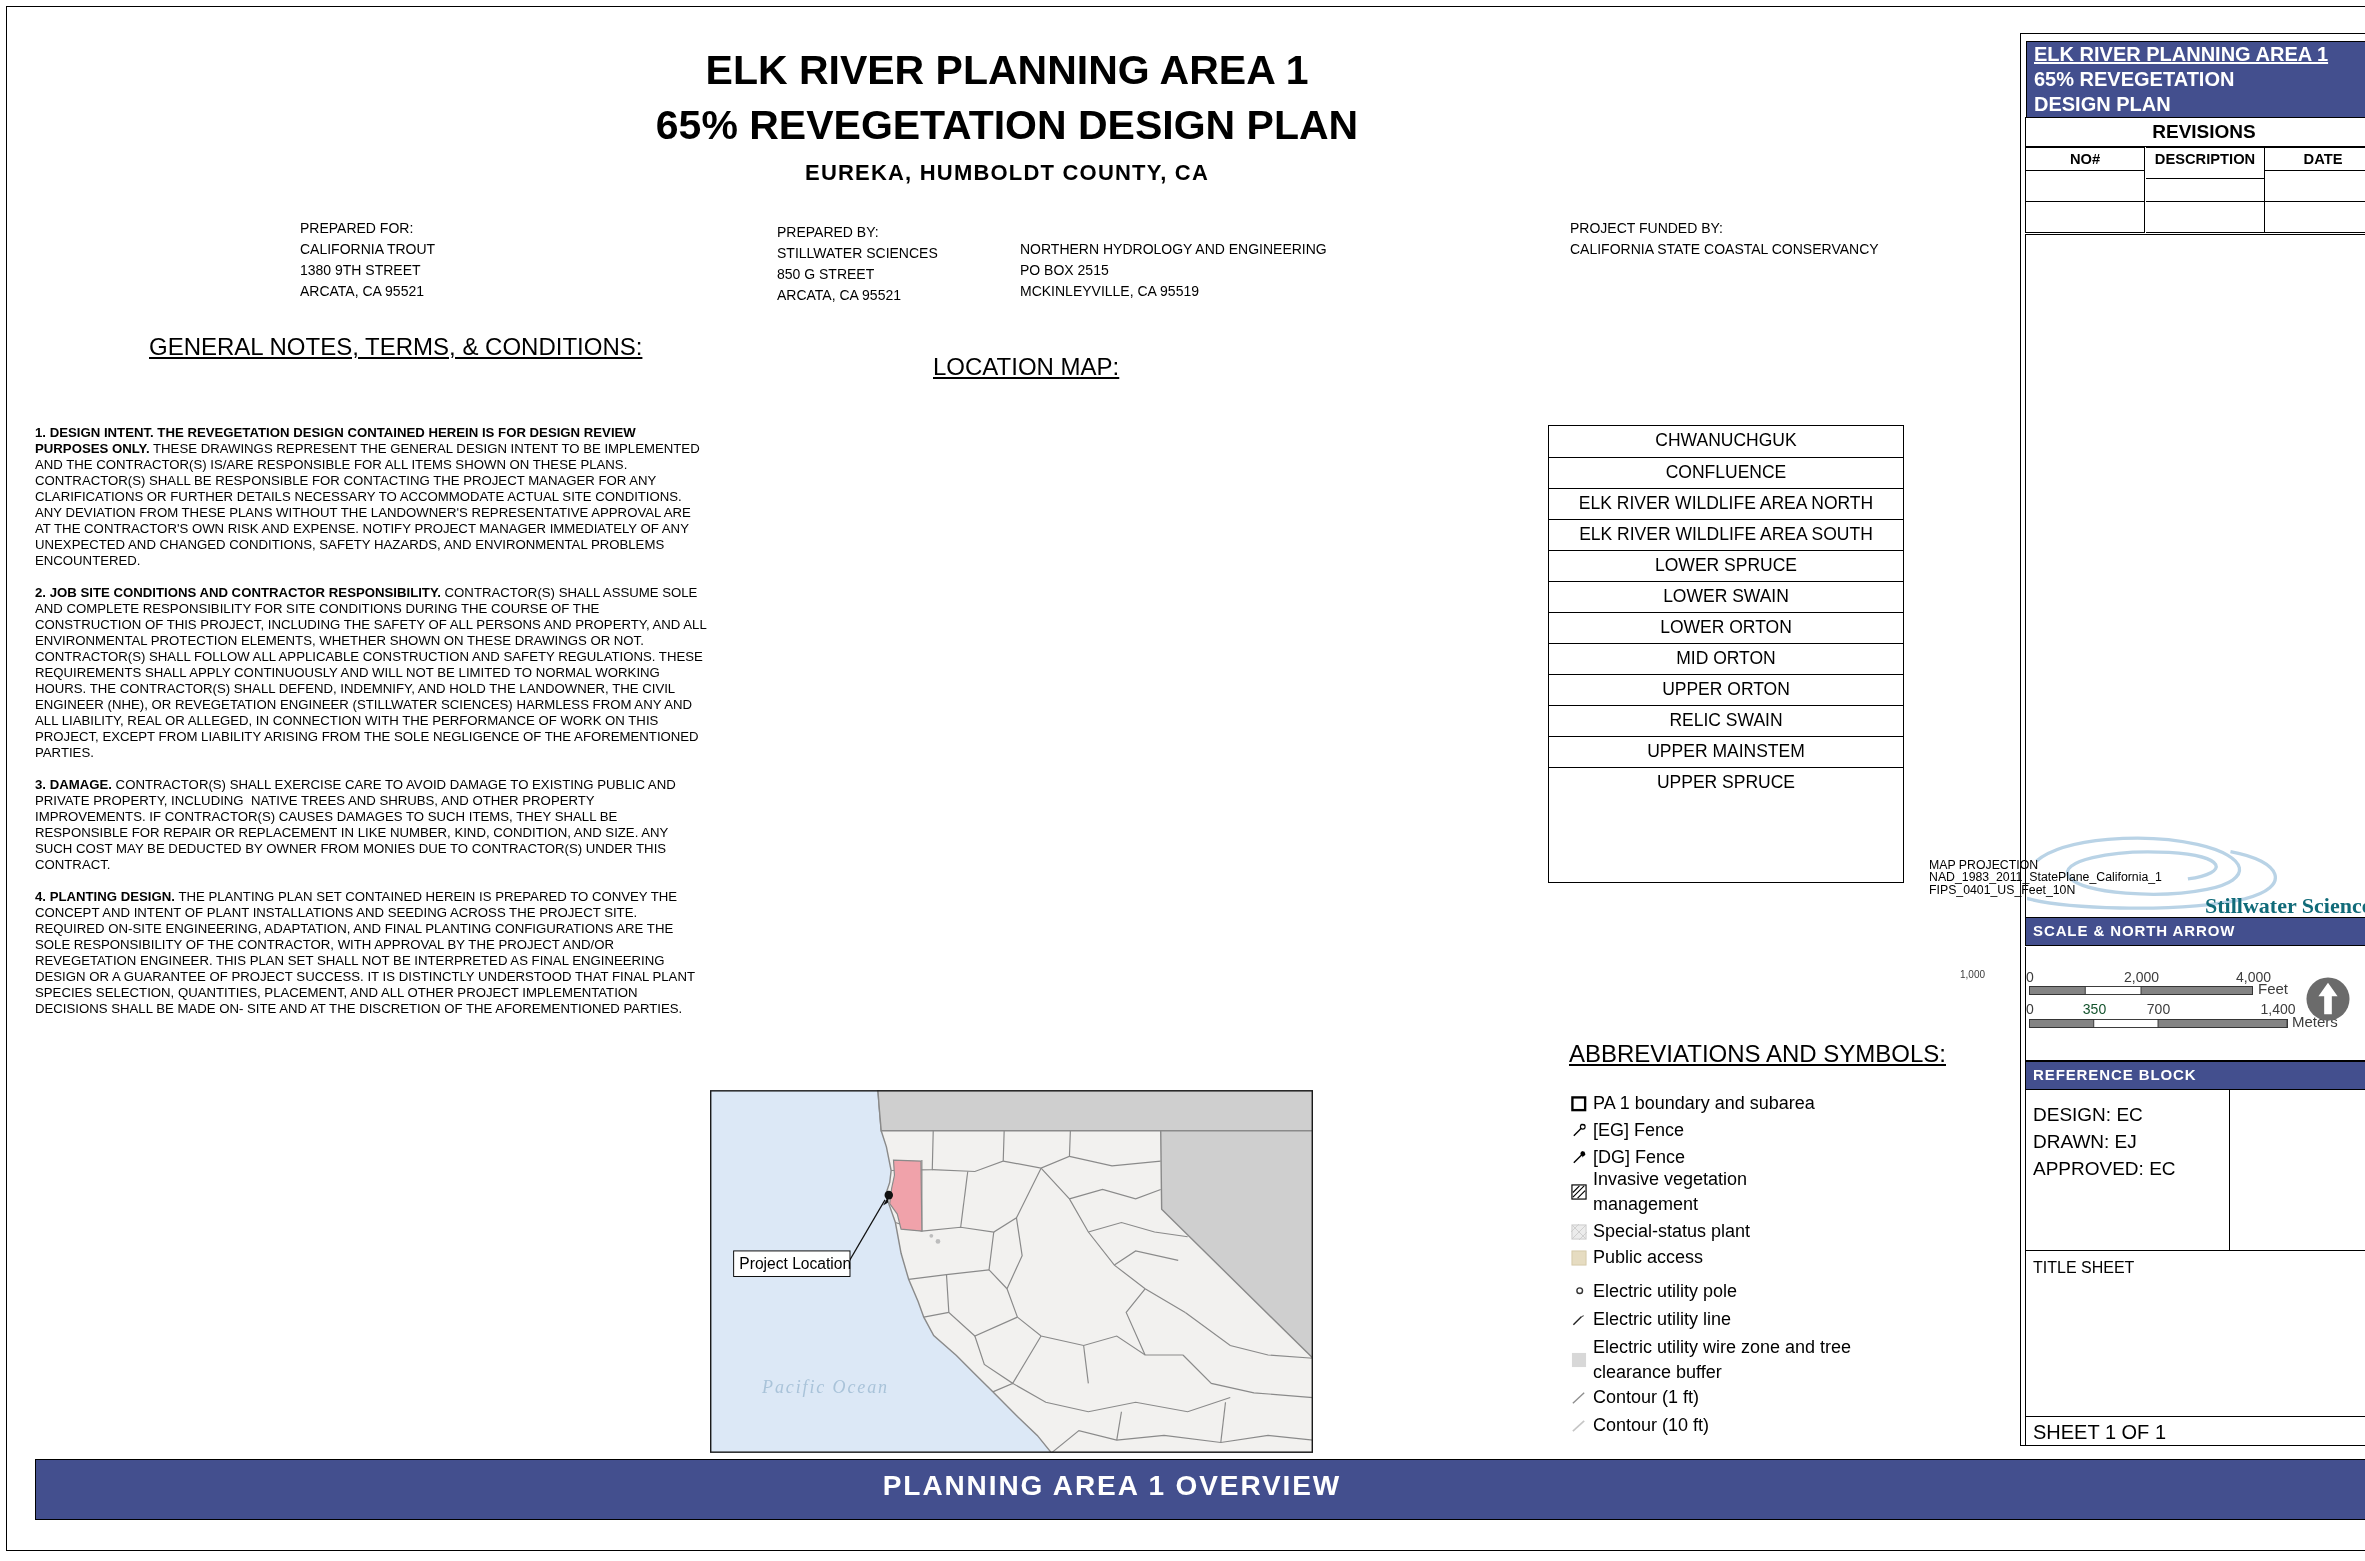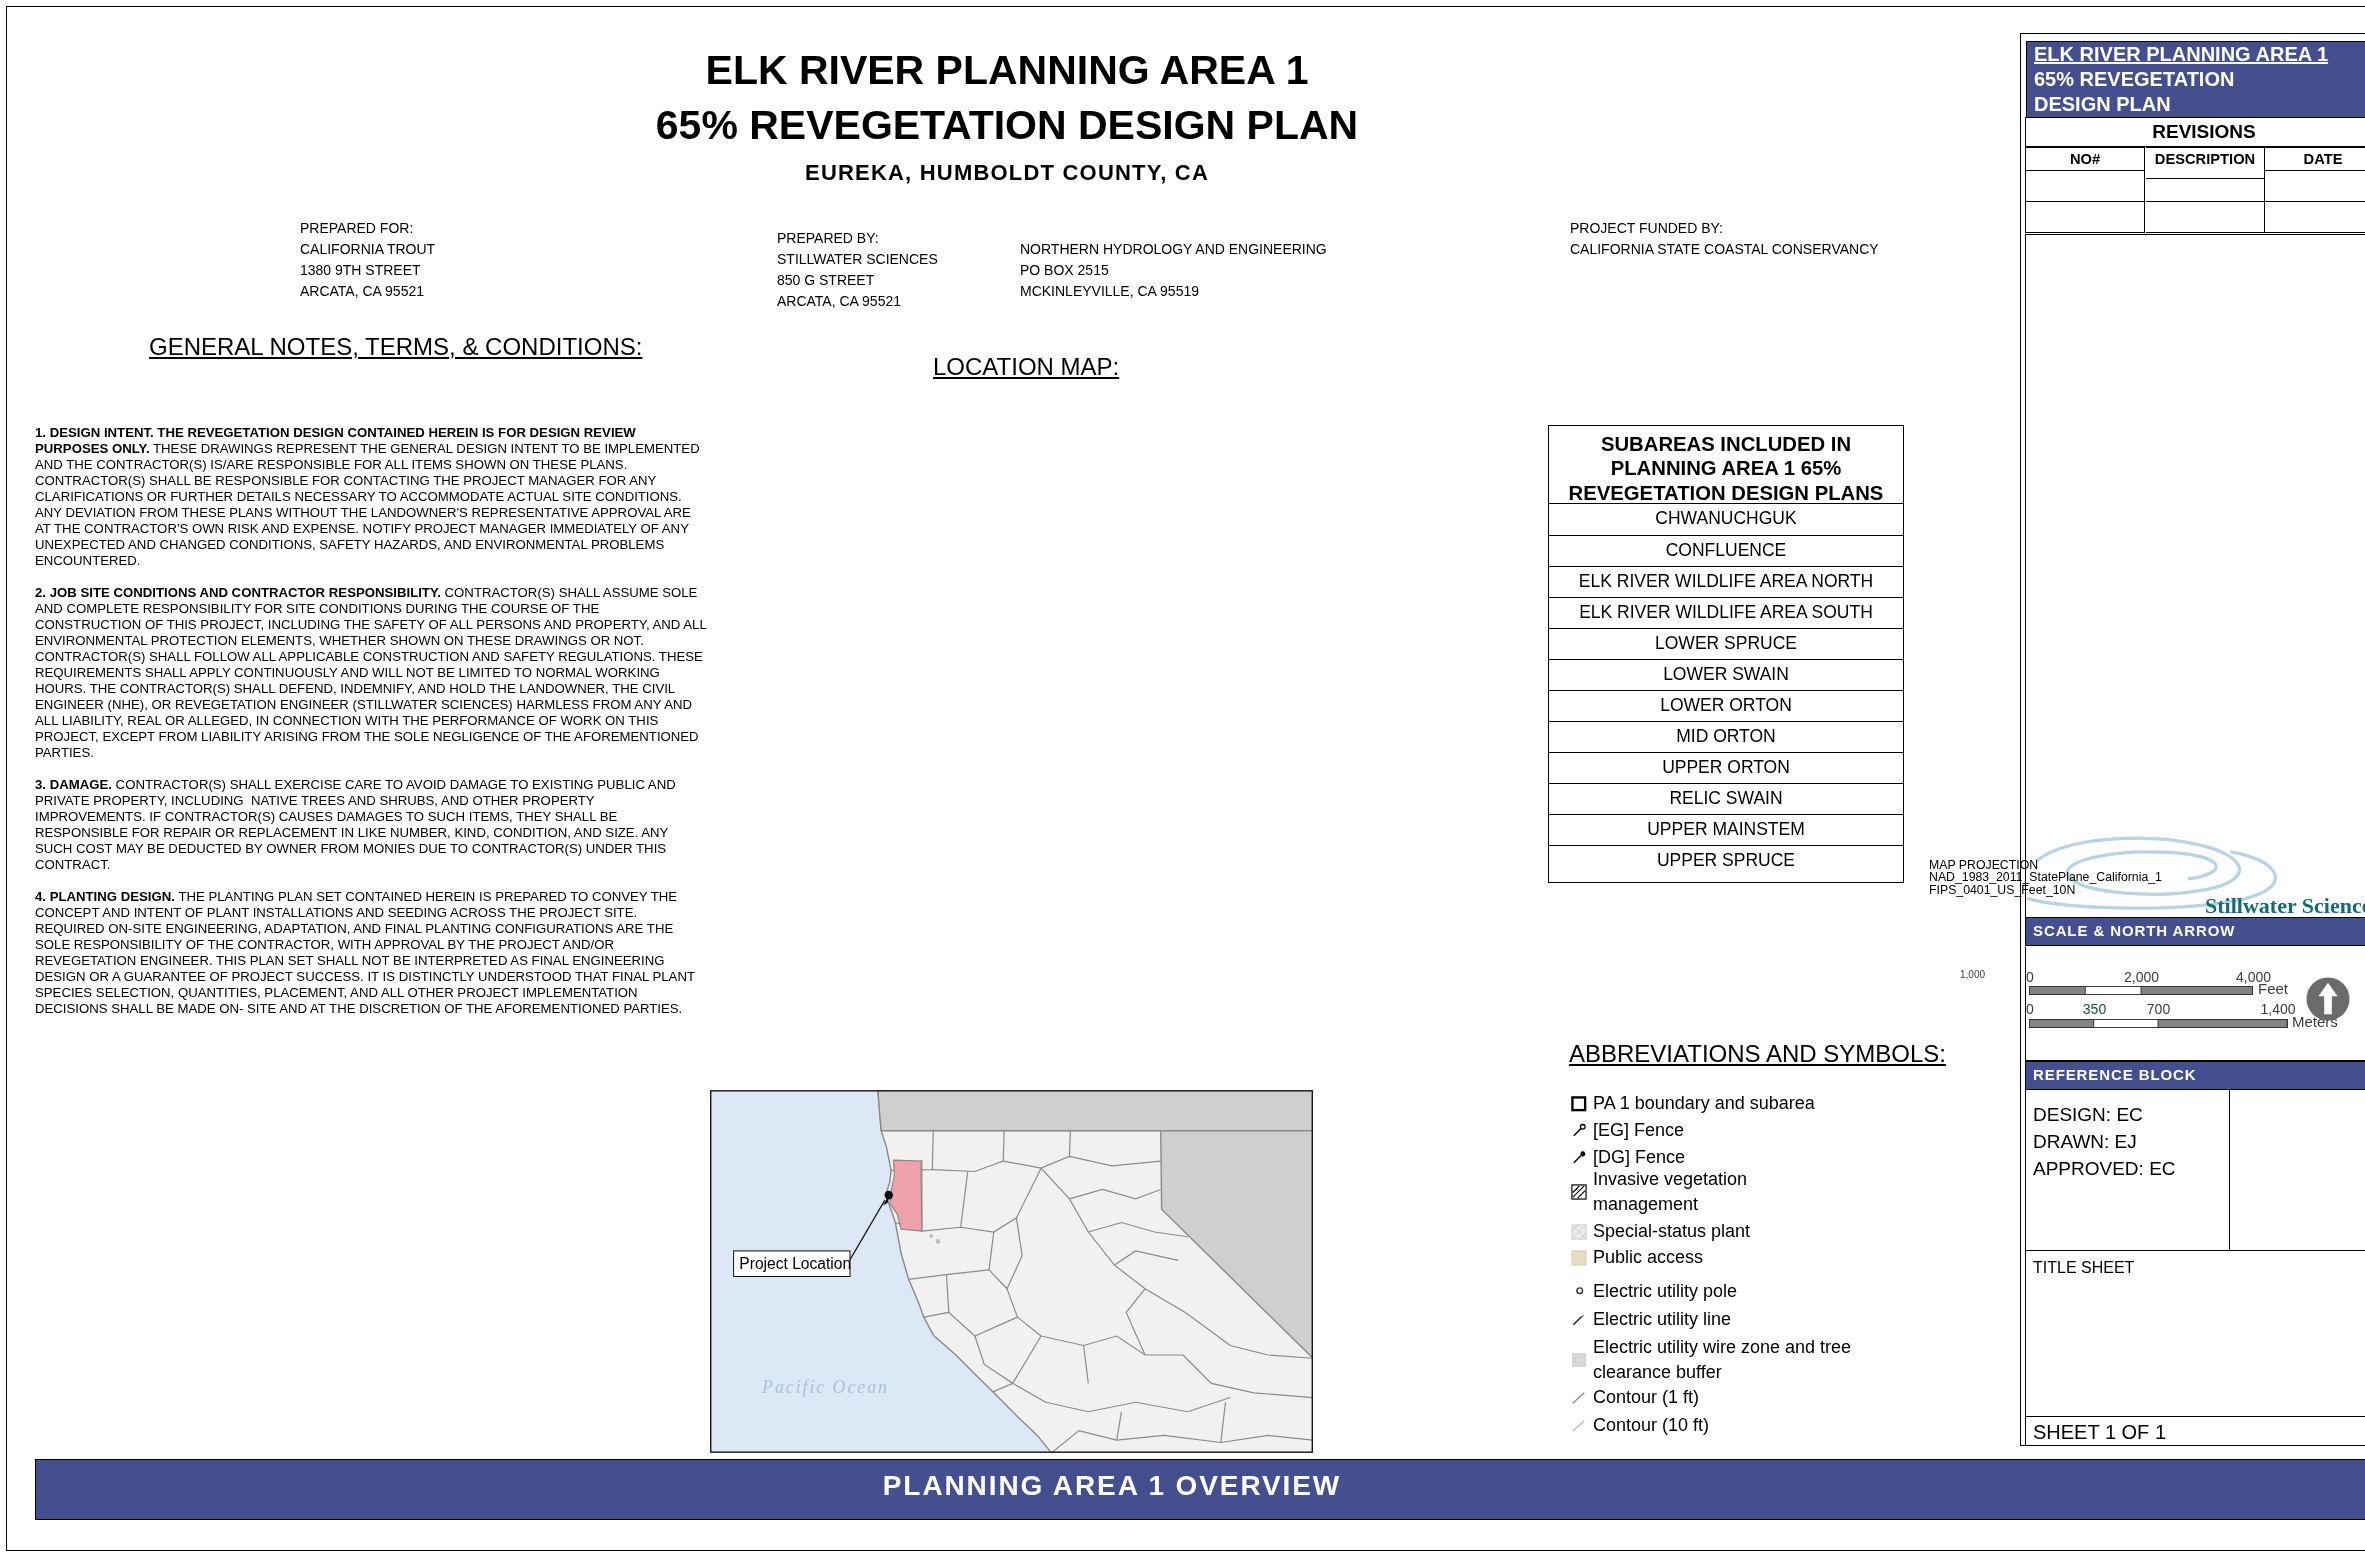--- a/index.html
+++ b/index.html
@@ -27,21 +27,21 @@
 <div id="frame" class="abs"></div>
 
 <div class="abs title1">ELK RIVER PLANNING AREA 1</div>
 
 <div class="abs title2">65% REVEGETATION DESIGN PLAN</div>
 
 <div class="abs subtitle">EUREKA, HUMBOLDT COUNTY, CA</div>
 
 <div class="abs addr" style="left:300px;top:218px;">PREPARED FOR:<br>CALIFORNIA TROUT<br>1380 9TH STREET<br>ARCATA, CA 95521</div>
 
-<div class="abs addr" style="left:777px;top:228px;">PREPARED BY:<br>STILLWATER SCIENCES<br>850 G STREET<br>ARCATA, CA 95521</div>
+<div class="abs addr" style="left:777px;top:222px;">PREPARED BY:<br>STILLWATER SCIENCES<br>850 G STREET<br>ARCATA, CA 95521</div>
 
 <div class="abs addr" style="left:1020px;top:239px;">NORTHERN HYDROLOGY AND ENGINEERING<br>PO BOX 2515<br>MCKINLEYVILLE, CA 95519</div>
 
 <div class="abs addr" style="left:1570px;top:218px;">PROJECT FUNDED BY:<br>CALIFORNIA STATE COASTAL CONSERVANCY</div>
 
 <div class="abs h1" style="left:149px;top:333px;">GENERAL NOTES, TERMS, &amp; CONDITIONS:</div>
 
 <div class="abs h1" style="left:933px;top:353px;">LOCATION MAP:</div>
 
 <div class="abs notes">
@@ -134,21 +134,20 @@
   <rect x="50" y="340" width="246" height="54" fill="#fff" stroke="#000" stroke-width="2"></rect>
   <text x="62" y="378" font-size="33" fill="#000">Project Location</text>
 
   <text x="110" y="640" font-size="38" font-style="italic" font-family="Liberation Serif,serif" fill="#a9c3d9" letter-spacing="4">Pacific Ocean</text>
 
   <rect x="1.5" y="1.5" width="1272" height="764" fill="none" stroke="#1a1a1a" stroke-width="3"></rect>
 </svg>
 
 <div class="abs" style="left:1548px;top:425px;width:356px;height:458px;border:1.9px solid #000;box-sizing:border-box;">
 
-  <div style="height:78px;border-bottom:1.9px solid #000;box-sizing:border-box;text-align:center;font-size:20.3px;font-weight:bold;line-height:24.6px;padding-top:5.7px;">SUBAREAS INCLUDED IN<br>PLANNING AREA 1 65%<br>REVEGETATION DESIGN PLANS</div>
 
   <div class="srow" style="border-top:none;">CHWANUCHGUK</div>
   <div class="srow">CONFLUENCE</div>
   <div class="srow">ELK RIVER WILDLIFE AREA NORTH</div>
   <div class="srow">ELK RIVER WILDLIFE AREA SOUTH</div>
   <div class="srow">LOWER SPRUCE</div>
   <div class="srow">LOWER SWAIN</div>
   <div class="srow">LOWER ORTON</div>
   <div class="srow">MID ORTON</div>
   <div class="srow">UPPER ORTON</div>

